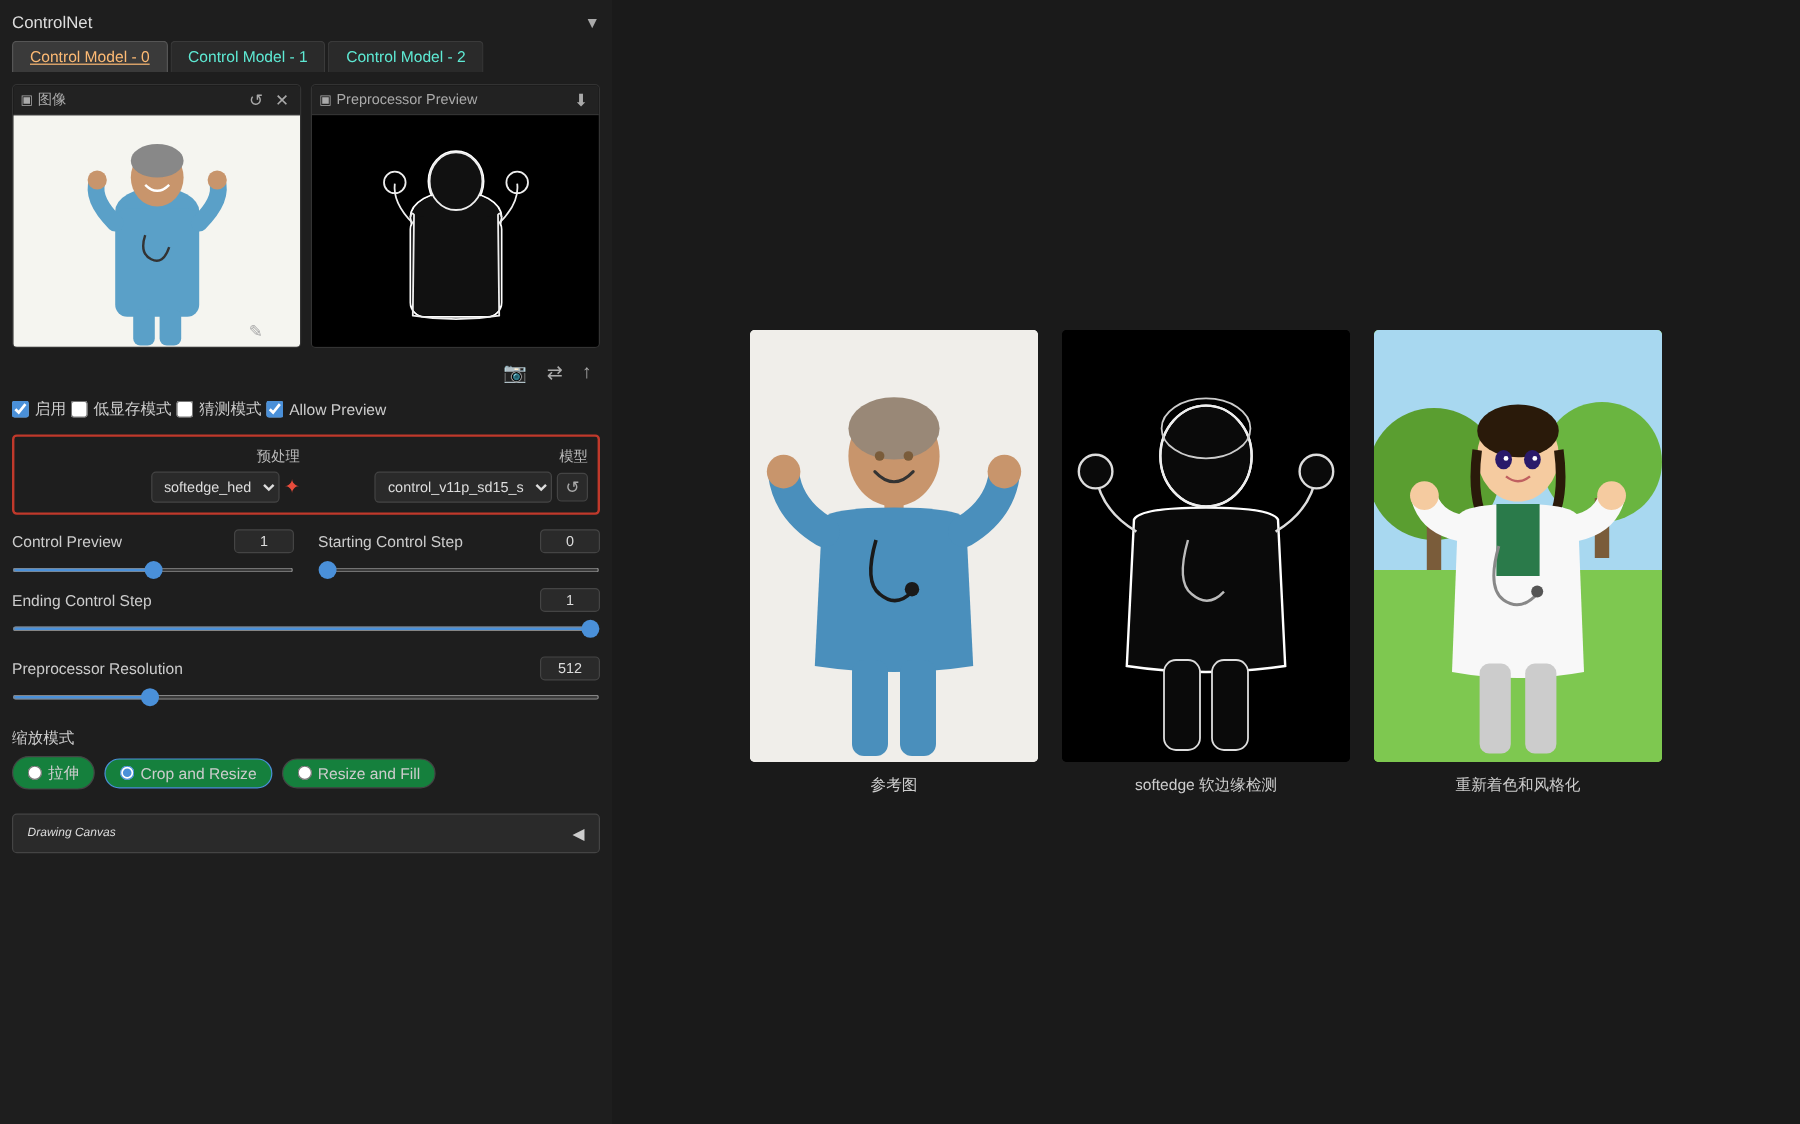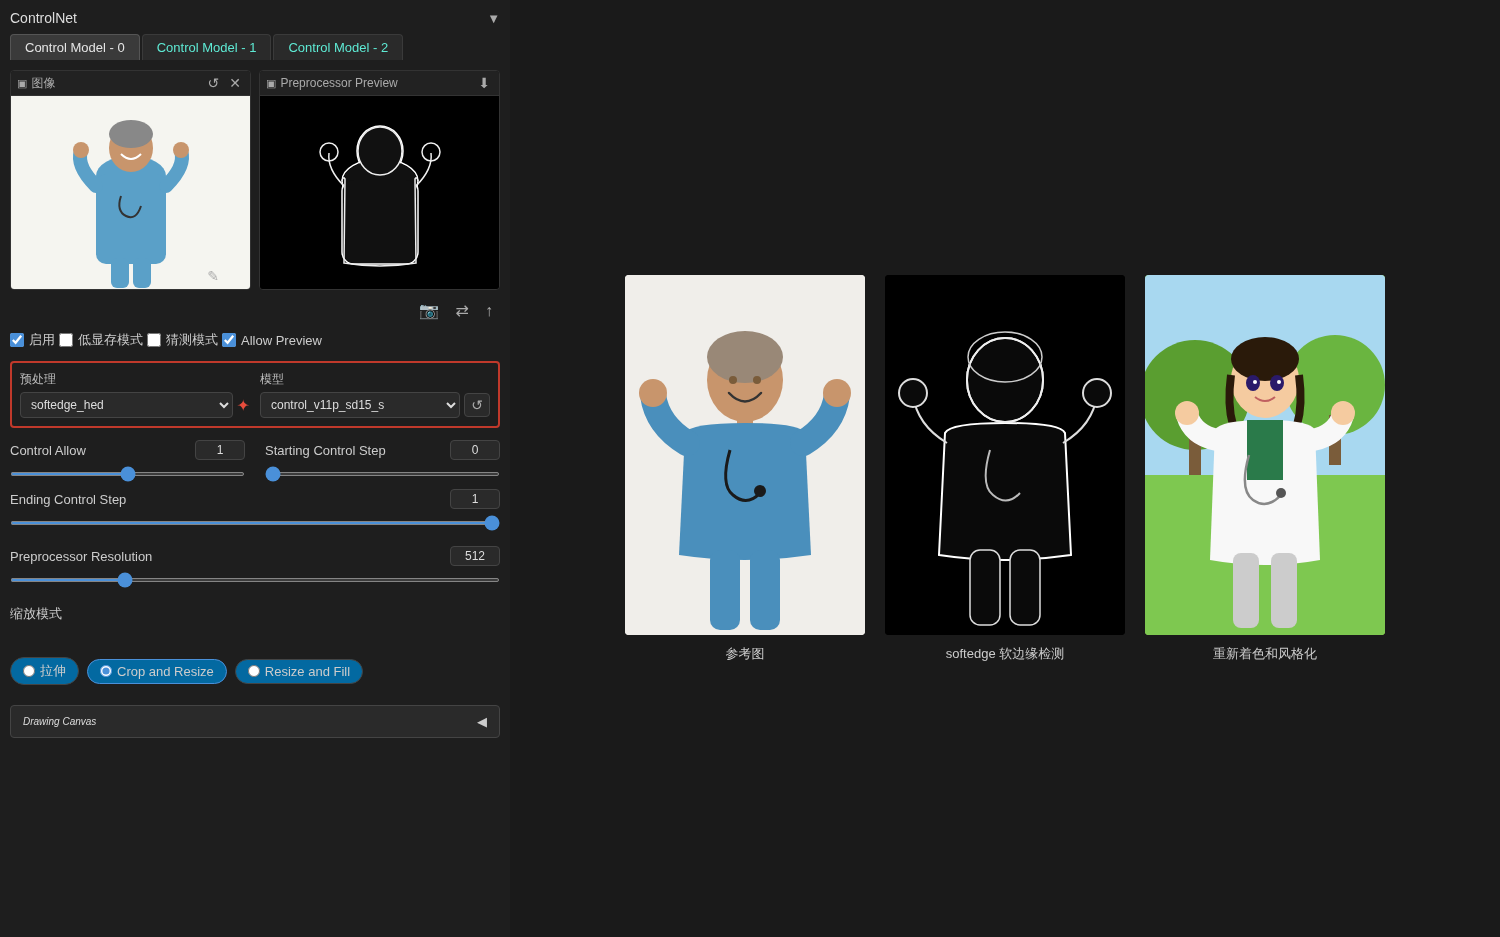--- a/index.html
+++ b/index.html
@@ -54,22 +54,23 @@
       border-radius: 4px 4px 0 0;
       cursor: pointer;
       font-size: 13px;
       color: #5eead4;
       background: #2a2a2a;
       border: 1px solid #3a3a3a;
       border-bottom: none;
     }
     .tab.active {
       background: #3a3a3a;
-      color: #e5e5e5;
+      color: #fdba74;
       border-color: #555;
+      text-decoration: underline;
     }
     
     .image-row {
       display: flex;
       gap: 8px;
       margin-bottom: 10px;
     }
     .image-box {
       flex: 1;
       background: #111;
@@ -171,20 +172,21 @@
     }
     .preproc-model-row {
       display: flex;
       gap: 10px;
     }
     .field-group {
       flex: 1;
       display: flex;
       flex-direction: column;
       gap: 4px;
+      align-items: flex-end;
     }
     .field-label {
       color: #bbb;
       font-size: 12px;
     }
     .field-row {
       display: flex;
       align-items: center;
       gap: 4px;
     }
@@ -257,25 +259,24 @@
       margin-bottom: 12px;
       flex-wrap: wrap;
     }
     .radio-btn {
       display: flex;
       align-items: center;
       gap: 5px;
       cursor: pointer;
       color: #ccc;
       font-size: 13px;
-      background: #0369a1;
+      background: #15803d;
       border: 1px solid #444;
       border-radius: 20px;
       padding: 4px 12px;
-      margin-top: 28px;
     }
     .radio-btn.active {
       border-color: #4a90d9;
     }
     .radio-btn input[type="radio"] {
       accent-color: #4a90d9;
       width: 12px;
       height: 12px;
     }
     
@@ -500,21 +501,21 @@
             </select>
             <button class="refresh-btn">↺</button>
           </div>
         </div>
       </div>
     </div>
 
     <div class="dual-slider-row">
       <div class="dual-slider-col">
         <div class="slider-row">
-          <span class="slider-label">Control Allow</span>
+          <span class="slider-label">Control Preview</span>
           <span class="slider-value">1</span>
         </div>
         <input type="range" min="0" max="2" step="0.05" value="1" style="">
       </div>
       <div class="dual-slider-col">
         <div class="slider-row">
           <span class="slider-label">Starting Control Step</span>
           <span class="slider-value">0</span>
         </div>
         <input type="range" min="0" max="1" step="0.01" value="0" style="">

